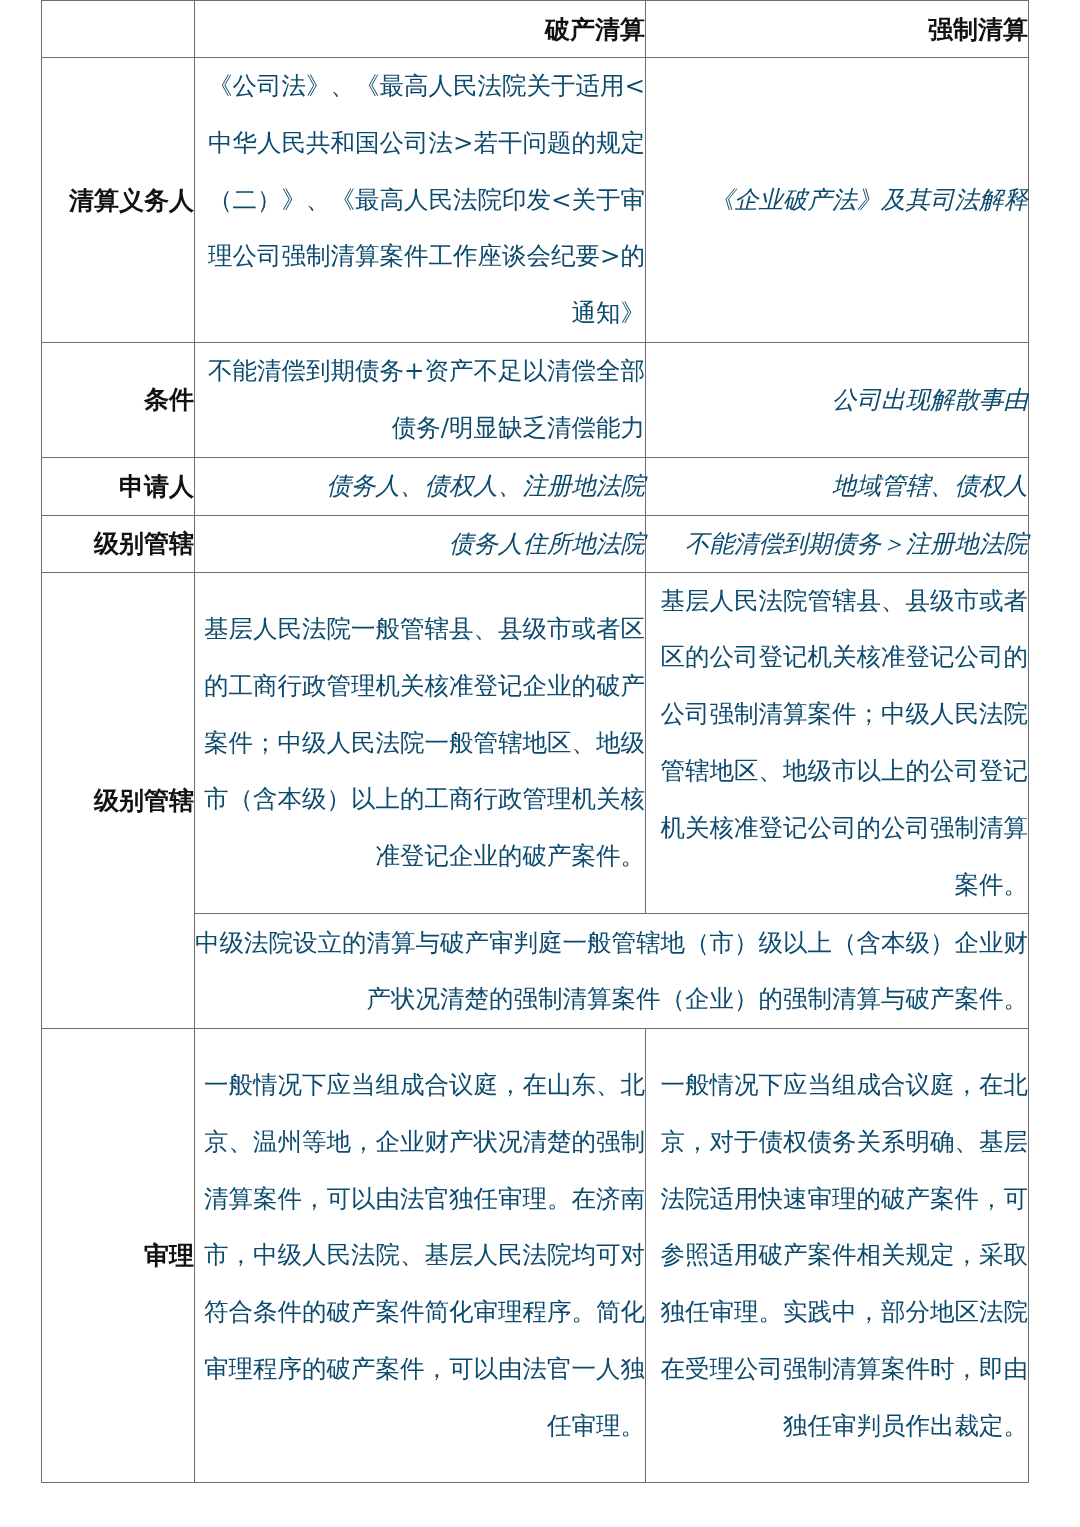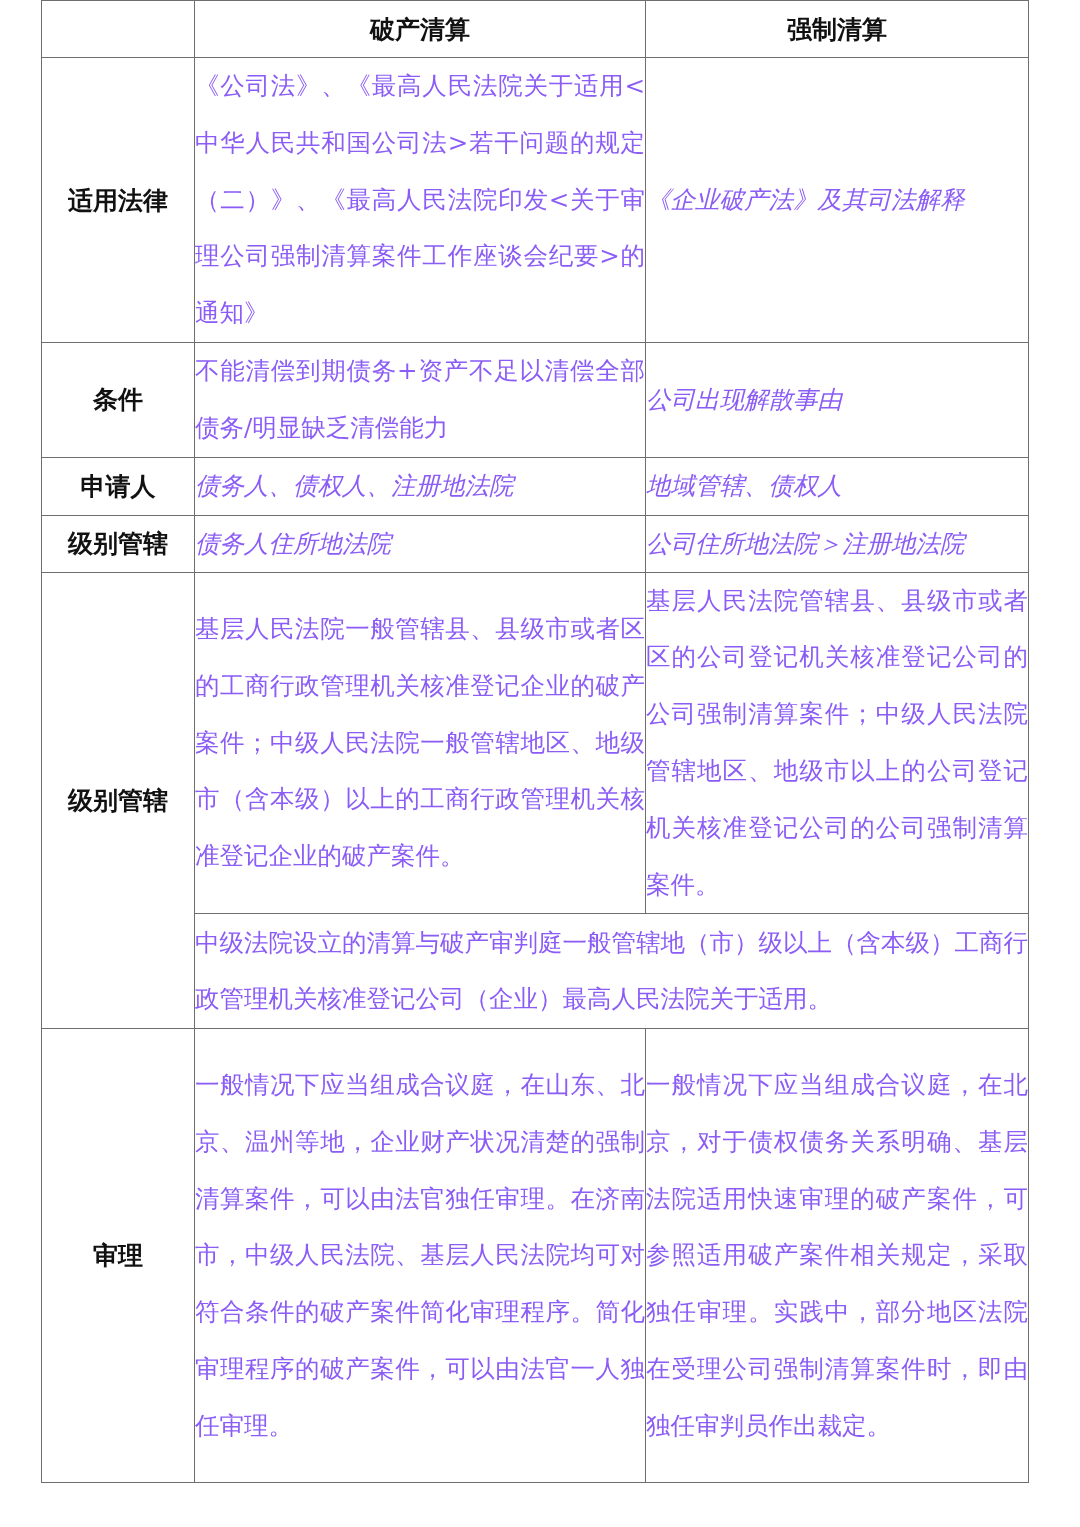--- a/index.html
+++ b/index.html
@@ -1,27 +1,27 @@
 <!DOCTYPE html>
 <html><head>
 <meta charset="utf-8">
 <style>
   html, body { margin: 0; padding: 0; background: #ffffff; }
   body { width: 1080px; height: 1527px; position: relative; overflow: hidden;
          font-family: "DejaVu Serif", "Liberation Serif", serif; color: #1a1a1a; }
   table.cmp { position: absolute; left: 41px; top: 0px; border-collapse: collapse;
               table-layout: fixed; width: 987px; }
-  table.cmp td, table.cmp th { border: 1.5px solid #6e6e6e; padding: 0; vertical-align: middle; }
+  table.cmp td, table.cmp th { border: 1.5px solid #6e6e6e; padding: 0; vertical-align: middle; text-align: right; }
   col.c0 { width: 153px; } col.c1 { width: 451px; } col.c2 { width: 383px; }
   th.hdr { height: 56px; font-size: 25px; font-weight: bold; text-align: center;
            font-family: "DejaVu Sans", "Liberation Sans", sans-serif; color: #111; }
   td.label { text-align: center; font-size: 25px; font-weight: bold;
              font-family: "DejaVu Sans", "Liberation Sans", sans-serif; color: #111; }
   td.txt { font-size: 24.5px; line-height: 56.8px; padding: 0 8px 0 10px; text-align: justify;
-           word-break: break-all; color: #8b5cf6; }
+           word-break: break-all; color: #0c4a6e; }
   td.txt.single { line-height: 56px; font-style: italic; }
   tr.r-law { height: 285px; }
   tr.r-cond { height: 114px; }
   tr.r-app { height: 58px; }
   tr.r-reg { height: 57px; }
   tr.r-lvl1 { height: 339px; }
   tr.r-lvl2 { height: 115px; }
   tr.r-trial { height: 454px; }
 </style>
 </head>
@@ -33,46 +33,46 @@
       <col class="c1">
       <col class="c2">
     </colgroup>
   <tbody>
       <tr>
     <th class="hdr"></th>
     <th class="hdr">破产清算</th>
     <th class="hdr">强制清算</th>
   </tr>
   <tr class="r-law">
-    <td class="label">适用法律</td>
+    <td class="label">清算义务人</td>
     <td class="txt">《公司法》、《最高人民法院关于适用&lt;中华人民共和国公司法&gt;若干问题的规定（二）》、《最高人民法院印发&lt;关于审理公司强制清算案件工作座谈会纪要&gt;的通知》</td>
     <td class="txt single">《企业破产法》及其司法解释</td>
   </tr>
   <tr class="r-cond">
     <td class="label">条件</td>
     <td class="txt">不能清偿到期债务+资产不足以清偿全部债务/明显缺乏清偿能力</td>
     <td class="txt single">公司出现解散事由</td>
   </tr>
   <tr class="r-app">
     <td class="label">申请人</td>
     <td class="txt single">债务人、债权人、注册地法院</td>
     <td class="txt single">地域管辖、债权人</td>
   </tr>
   <tr class="r-reg">
     <td class="label">级别管辖</td>
     <td class="txt single">债务人住所地法院</td>
-    <td class="txt single">公司住所地法院＞注册地法院</td>
+    <td class="txt single">不能清偿到期债务＞注册地法院</td>
   </tr>
   <tr class="r-lvl1">
     <td class="label" rowspan="2">级别管辖</td>
     <td class="txt">基层人民法院一般管辖县、县级市或者区的工商行政管理机关核准登记企业的破产案件；中级人民法院一般管辖地区、地级市（含本级）以上的工商行政管理机关核准登记企业的破产案件。</td>
     <td class="txt">基层人民法院管辖县、县级市或者区的公司登记机关核准登记公司的公司强制清算案件；中级人民法院管辖地区、地级市以上的公司登记机关核准登记公司的公司强制清算案件。</td>
   </tr>
   <tr class="r-lvl2">
-    <td class="txt" colspan="2">中级法院设立的清算与破产审判庭一般管辖地（市）级以上（含本级）工商行政管理机关核准登记公司（企业）最高人民法院关于适用。</td>
+    <td class="txt" colspan="2">中级法院设立的清算与破产审判庭一般管辖地（市）级以上（含本级）企业财产状况清楚的强制清算案件（企业）的强制清算与破产案件。</td>
   </tr>
   <tr class="r-trial">
     <td class="label">审理</td>
     <td class="txt">一般情况下应当组成合议庭，在山东、北京、温州等地，企业财产状况清楚的强制清算案件，可以由法官独任审理。在济南市，中级人民法院、基层人民法院均可对符合条件的破产案件简化审理程序。简化审理程序的破产案件，可以由法官一人独任审理。</td>
     <td class="txt">一般情况下应当组成合议庭，在北京，对于债权债务关系明确、基层法院适用快速审理的破产案件，可参照适用破产案件相关规定，采取独任审理。实践中，部分地区法院在受理公司强制清算案件时，即由独任审判员作出裁定。</td>
   </tr>
 </tbody>
   </table>
 
 </body></html>

